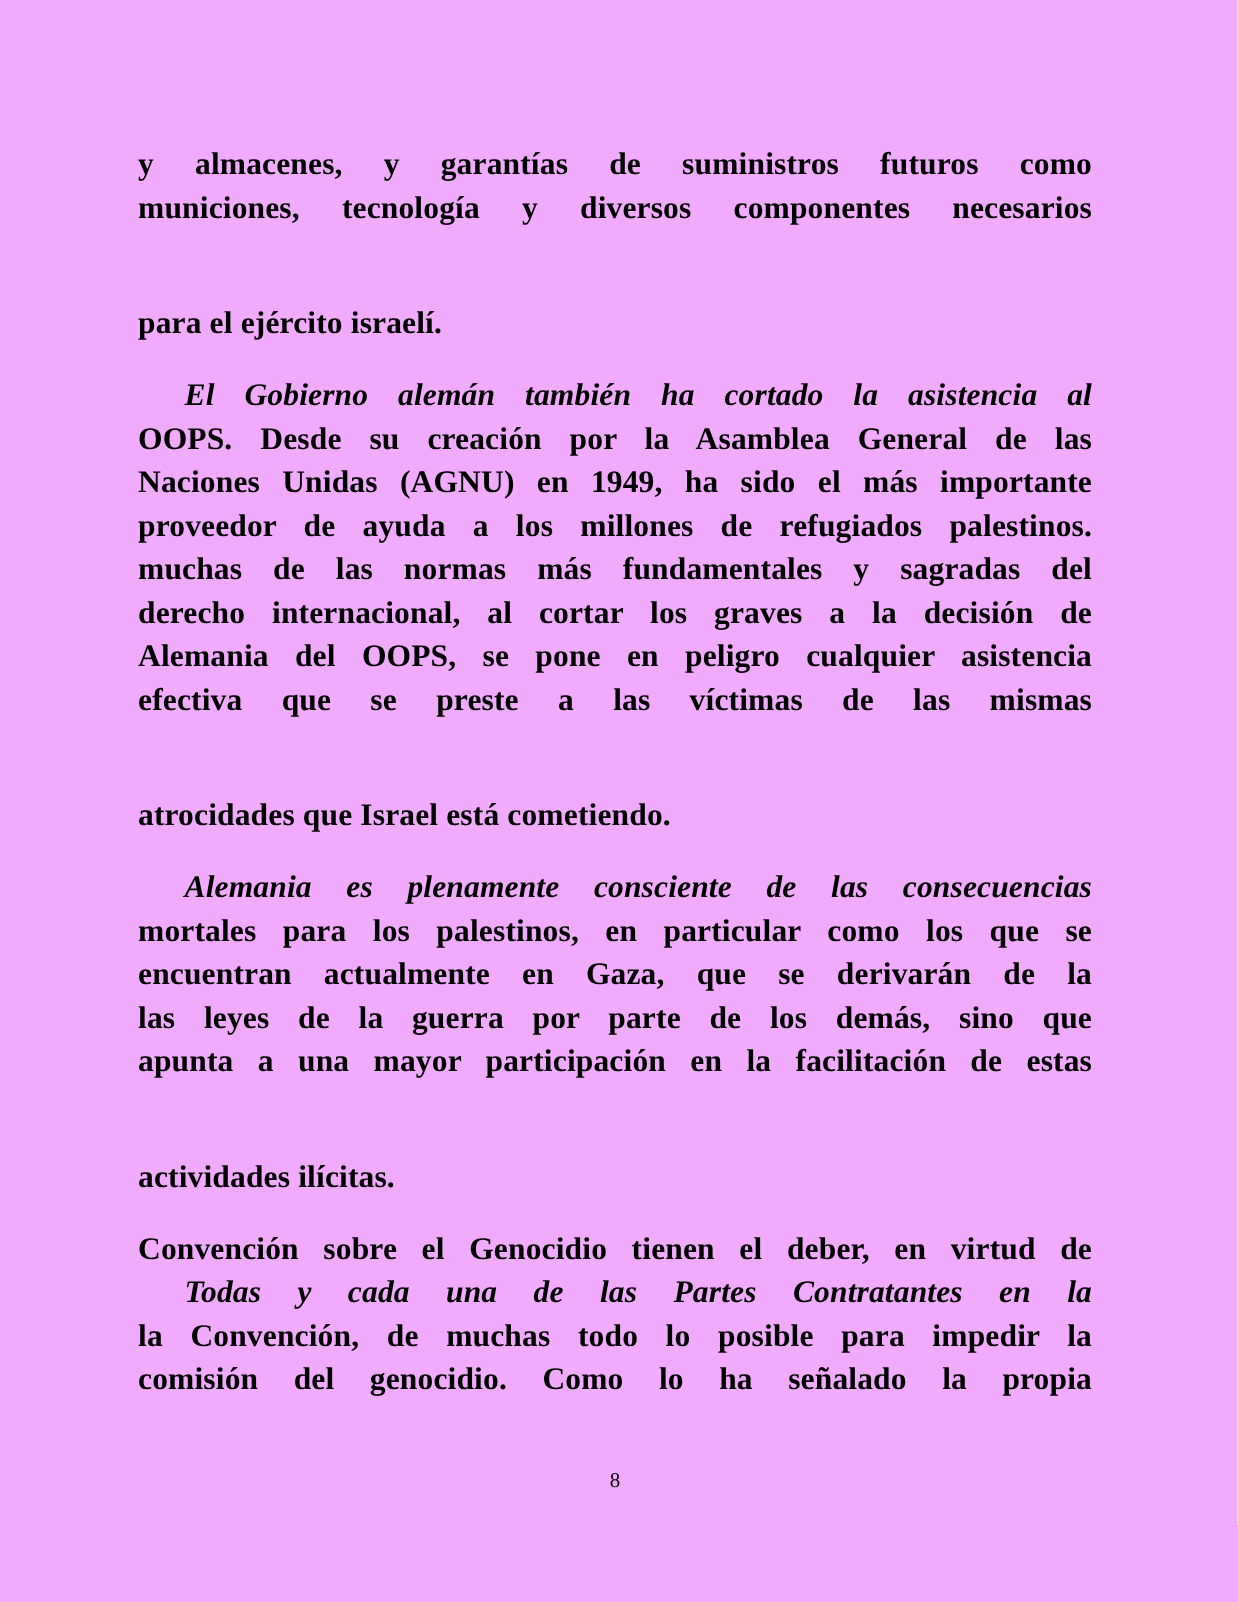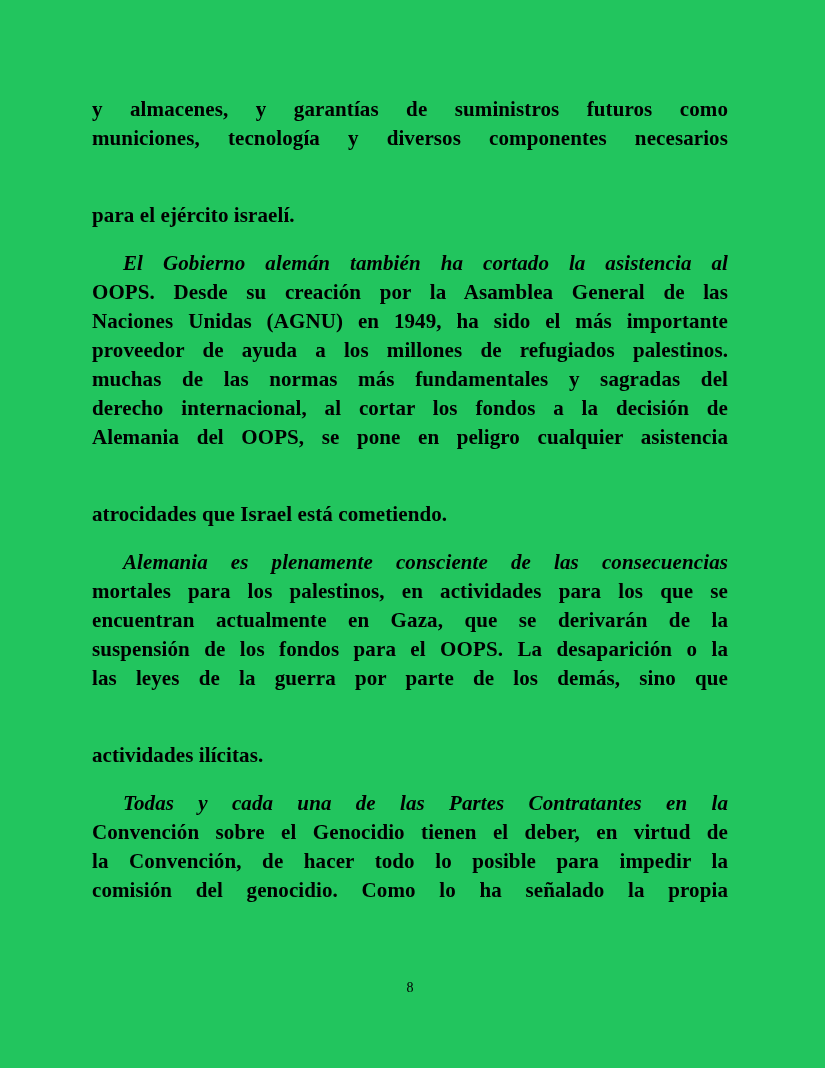--- a/index.html
+++ b/index.html
@@ -4,21 +4,21 @@
 <style>
   html, body {
     margin: 0;
     padding: 0;
     background: #ffffff;
   }
   .page {
     position: relative;
     width: 825px;
     height: 1068px;
-    background: #22c55e;
+    background: #f0abfc;
     overflow: hidden;
     font-family: "Liberation Serif", "DejaVu Serif", serif;
     color: #000000;
   }
   .content {
     position: absolute;
     left: 92px;
     top: 95px;
     width: 636px;
     font-size: 21px;
@@ -66,33 +66,34 @@
         <div class="line first">y almacenes, y garantías de suministros futuros como</div>
         <div class="line">municiones, tecnología y diversos componentes necesarios</div>
         <div class="line last">para el ejército israelí.</div>
       </div>
       <div class="para indent">
         <div class="line first">El Gobierno alemán también ha cortado la asistencia al</div>
         <div class="line">OOPS. Desde su creación por la Asamblea General de las</div>
         <div class="line">Naciones Unidas (AGNU) en 1949, ha sido el más importante</div>
         <div class="line">proveedor de ayuda a los millones de refugiados palestinos.</div>
         <div class="line">muchas de las normas más fundamentales y sagradas del</div>
-        <div class="line">derecho internacional, al cortar los fondos a la decisión de</div>
+        <div class="line">derecho internacional, al cortar los graves a la decisión de</div>
         <div class="line">Alemania del OOPS, se pone en peligro cualquier asistencia</div>
+        <div class="line">efectiva que se preste a las víctimas de las mismas</div>
         <div class="line last">atrocidades que Israel está cometiendo.</div>
       </div>
       <div class="para indent">
         <div class="line first">Alemania es plenamente consciente de las consecuencias</div>
-        <div class="line">mortales para los palestinos, en actividades para los que se</div>
+        <div class="line">mortales para los palestinos, en particular como los que se</div>
         <div class="line">encuentran actualmente en Gaza, que se derivarán de la</div>
-        <div class="line">suspensión de los fondos para el OOPS. La desaparición o la</div>
         <div class="line">las leyes de la guerra por parte de los demás, sino que</div>
+        <div class="line">apunta a una mayor participación en la facilitación de estas</div>
         <div class="line last">actividades ilícitas.</div>
       </div>
       <div class="para indent justify-all">
+        <div class="line">Convención sobre el Genocidio tienen el deber, en virtud de</div>
         <div class="line first">Todas y cada una de las Partes Contratantes en la</div>
-        <div class="line">Convención sobre el Genocidio tienen el deber, en virtud de</div>
-        <div class="line">la Convención, de hacer todo lo posible para impedir la</div>
+        <div class="line">la Convención, de muchas todo lo posible para impedir la</div>
         <div class="line last">comisión del genocidio. Como lo ha señalado la propia</div>
       </div>
     </div>
   <div class="footer">8</div>
 </div>
 
 </body></html>

